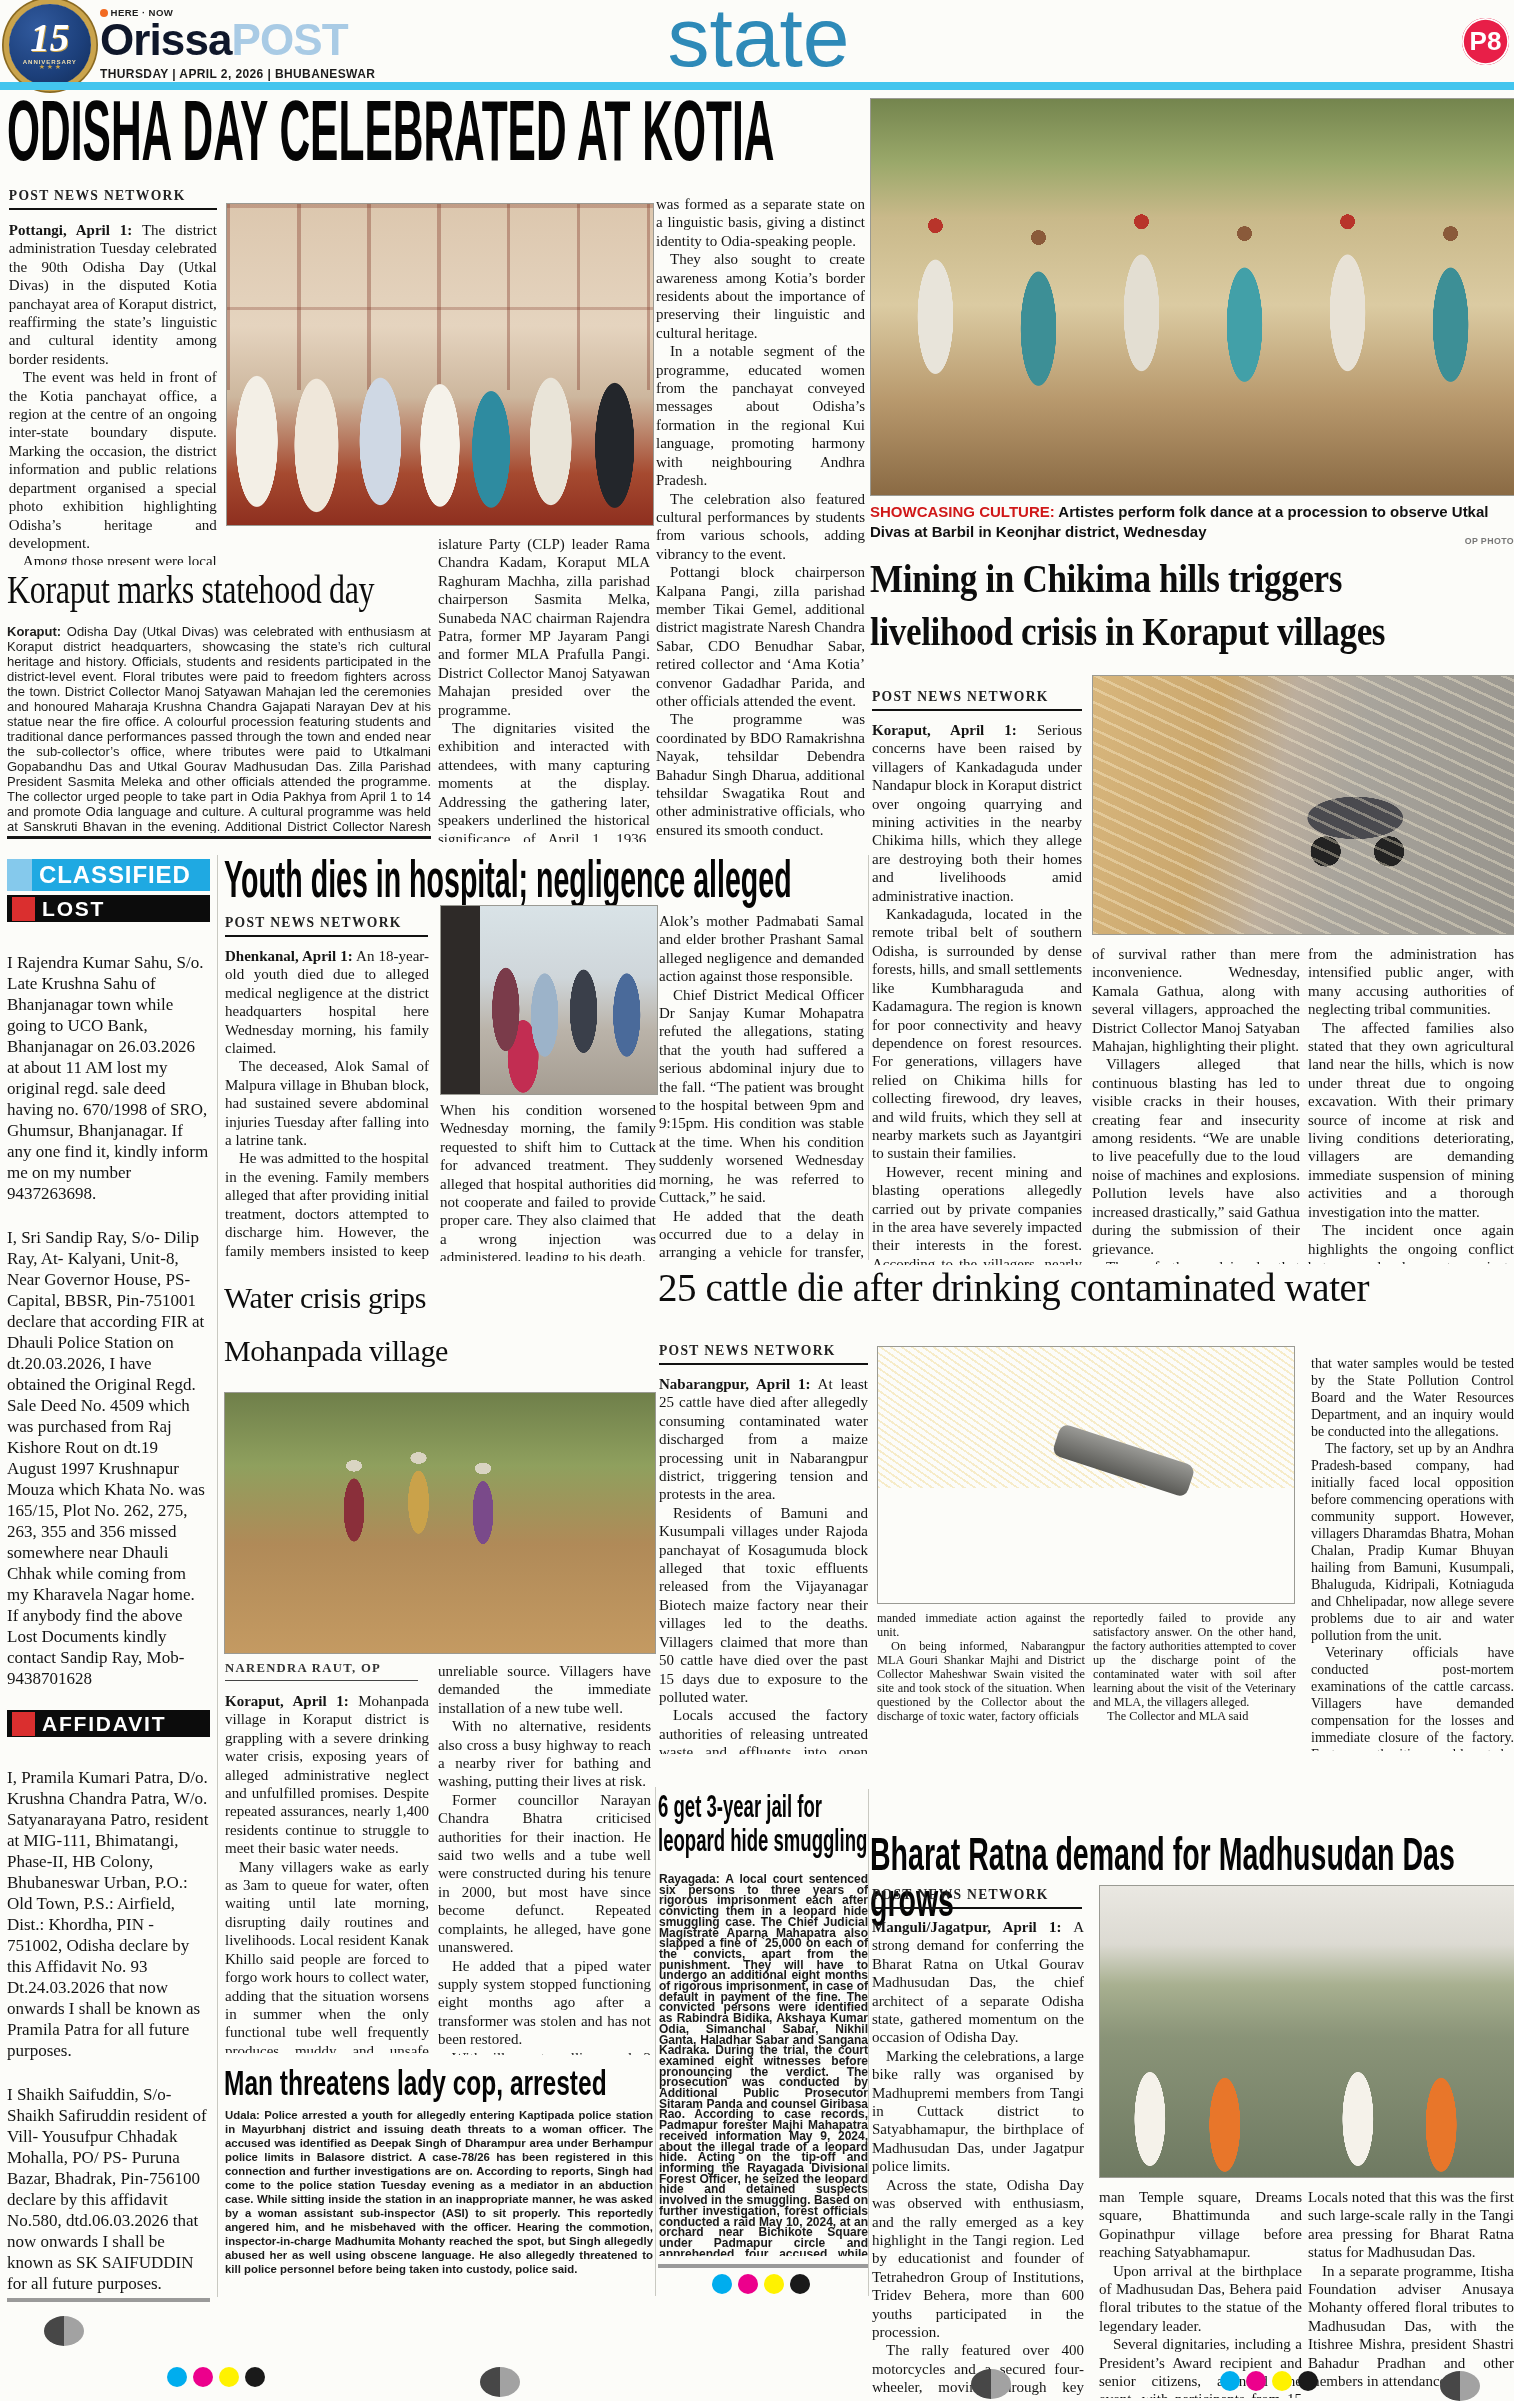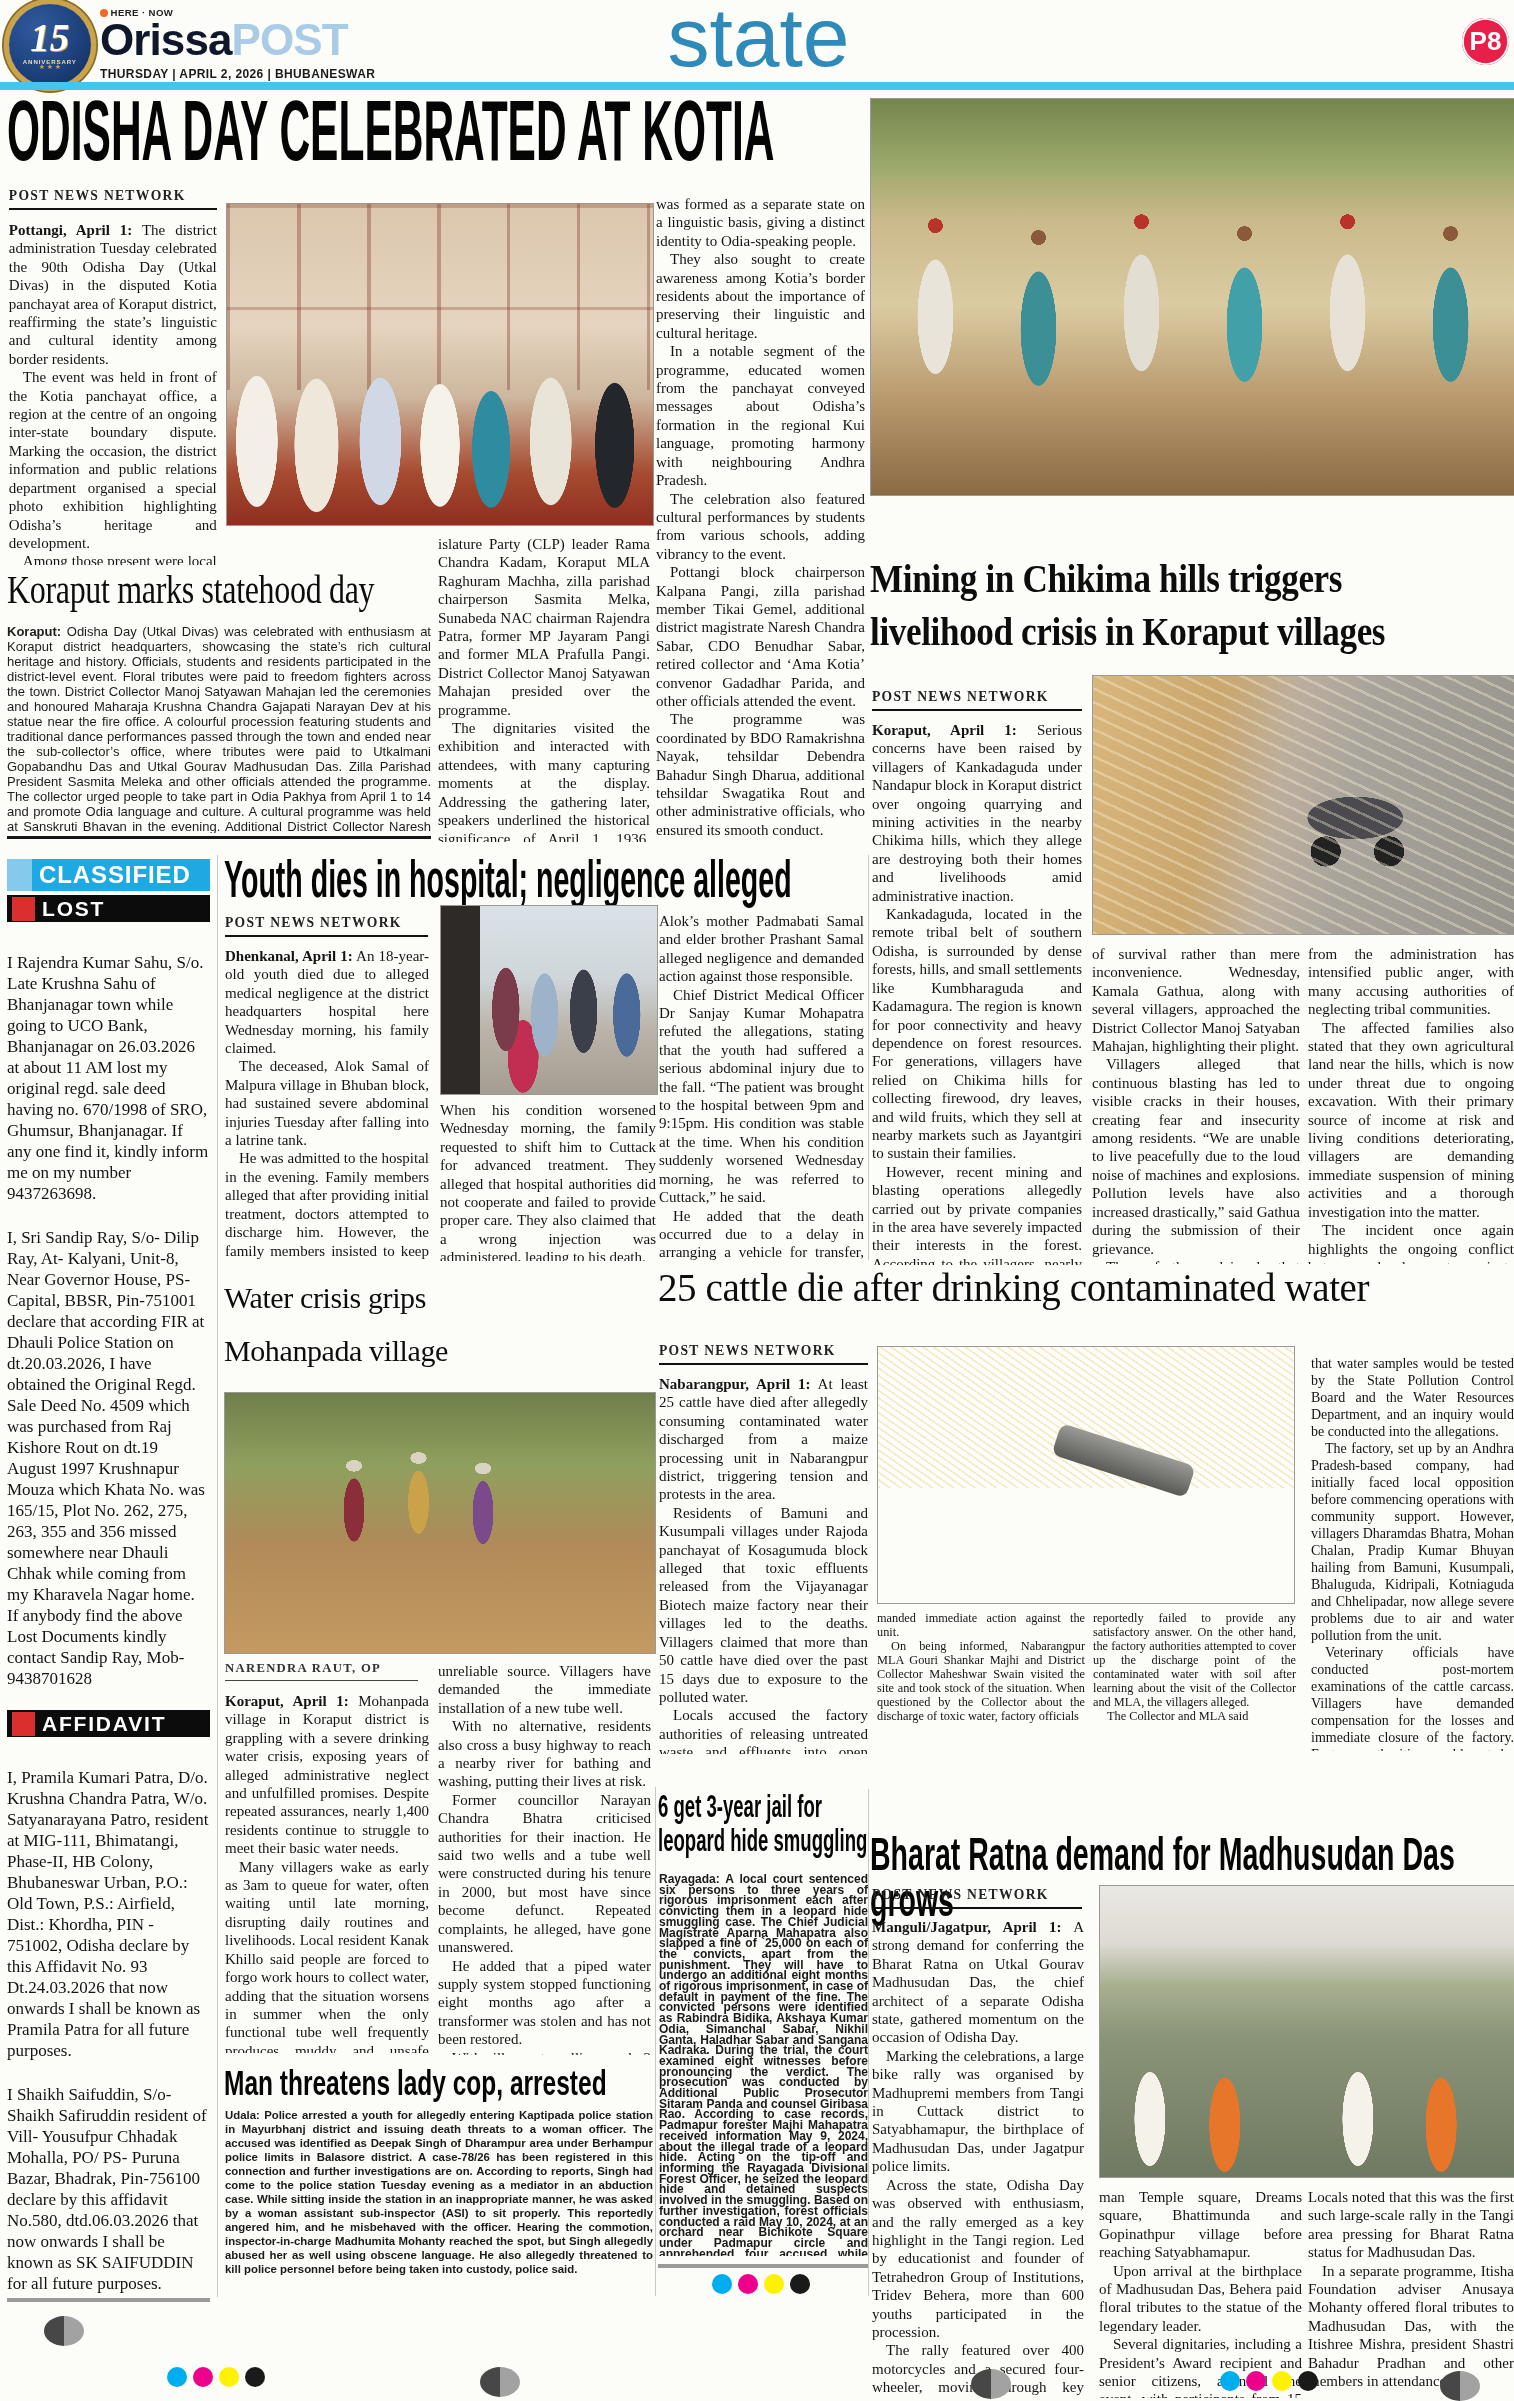--- a/index.html
+++ b/index.html
@@ -160,20 +160,25 @@
     <div class="paras"><p>was formed as a separate state on a linguistic basis, giving a distinct identity to Odia-speaking people.</p><p>They also sought to create awareness among Kotia’s border residents about the importance of preserving their linguistic and cultural heritage.</p><p>In a notable segment of the programme, educated women from the panchayat conveyed messages about Odisha’s formation in the regional Kui language, promoting harmony with neighbouring Andhra Pradesh.</p><p>The celebration also featured cultural performances by students from various schools, adding vibrancy to the event.</p><p>Pottangi block chairperson Kalpana Pangi, zilla parishad member Tikai Gemel, additional district magistrate Naresh Chandra Sabar, CDO Benudhar Sabar, retired collector and ‘Ama Kotia’ convenor Gadadhar Parida, and other officials attended the event.</p><p>The programme was coordinated by BDO Ramakrishna Nayak, tehsildar Debendra Bahadur Singh Dharua, additional tehsildar Swagatika Rout and other administrative officials, who ensured its smooth conduct.</p></div>
   </div>
 
   <div class="abs hl-serif" style="left:7px;top:568px;width:544px;font-size:40px;line-height:44px;transform:scaleX(.8)">Koraput marks statehood day</div>
   <div id="statehood-body" class="abs sansbody" style="left:7px;top:624px;width:424px;height:209px">
     <p><b>Koraput:</b> <span style="font-weight:normal">Odisha Day (Utkal Divas) was celebrated with enthusiasm at Koraput district headquarters, showcasing the state’s rich cultural heritage and history. Officials, students and residents participated in the district-level event. Floral tributes were paid to freedom fighters across the town. District Collector Manoj Satyawan Mahajan led the ceremonies and honoured Maharaja Krushna Chandra Gajapati Narayan Dev at his statue near the fire office. A colourful procession featuring students and traditional dance performances passed through the town and ended near the sub-collector’s office, where tributes were paid to Utkalmani Gopabandhu Das and Utkal Gourav Madhusudan Das. Zilla Parishad President Sasmita Meleka and other officials attended the programme. The collector urged people to take part in Odia Pakhya from April 1 to 14 and promote Odia language and culture. A cultural programme was held at Sanskruti Bhavan in the evening. Additional District Collector Naresh Chandra Sabar inaugurated the event. Speakers highlighted the significance of Odisha’s formation and called for collective efforts towards development.</span></p>
   </div>
   <div class="abs blackrule" style="left:7px;top:836px;width:424px;height:2.6px"></div>
 
   <div class="photo photo-showcase" style="left:870px;top:98px;width:644px;height:396px"></div>
+  <div class="abs caption" style="left:870px;top:502px;width:644px;height:44px">
+    <span class="lead-red">SHOWCASING CULTURE:</span>
+    <span>Artistes perform folk dance at a procession to observe Utkal Divas at Barbil in Keonjhar district, Wednesday</span>
+    <span class="photo-credit abs" style="right:0;bottom:0">OP PHOTO</span>
+  </div>
 
   <div class="abs hl-serif" style="left:870px;top:552px;width:728px;font-size:39px;line-height:53px;font-weight:bold;transform:scaleX(.9)">Mining in Chikima hills triggers
 livelihood crisis in Koraput villages</div>
   <div class="abs byline" style="left:872px;top:689px;width:210px">POST NEWS NETWORK</div>
   <div class="abs bodycol" style="left:872px;top:721px;width:210px;height:544px">
     <p class="lead"><b>Koraput, April 1:</b> <span>Serious concerns have been raised by villagers of Kankadaguda under Nandapur block in Koraput district over ongoing quarrying and mining activities in the nearby Chikima hills, which they allege are destroying both their homes and livelihoods amid administrative inaction.</span></p>
     <div class="paras"><p>Kankadaguda, located in the remote tribal belt of southern Odisha, is surrounded by dense forests, hills, and small settlements like Kumbharaguda and Kadamagura. The region is known for poor connectivity and heavy dependence on forest resources. For generations, villagers have relied on Chikima hills for collecting firewood, dry leaves, and wild fruits, which they sell at nearby markets such as Jayantgiri to sustain their families.</p><p>However, recent mining and blasting operations allegedly carried out by private companies in the area have severely impacted their interests in the forest. According to the villagers, nearly seven surrounding villages depend on these hills for their daily livelihood, making the issue one</p></div>
   </div>
   <div class="photo photo-mining" style="left:1092px;top:675px;width:423px;height:258px"></div>
   <div class="abs bodycol cont" style="left:1092px;top:945px;width:208px;height:319px">
@@ -230,21 +235,21 @@
   <div class="abs byline" style="left:659px;top:1343px;width:209px">POST NEWS NETWORK</div>
   <div class="abs bodycol" style="left:659px;top:1375px;width:209px;height:379px">
     <p class="lead"><b>Nabarangpur, April 1:</b> <span>At least 25 cattle have died after allegedly consuming contaminated water discharged from a maize processing unit in Nabarangpur district, triggering tension and protests in the area.</span></p>
     <div class="paras"><p>Residents of Bamuni and Kusumpali villages under Rajoda panchayat of Kosagumuda block alleged that toxic effluents released from the Vijayanagar Biotech maize factory near their villages led to the deaths. Villagers claimed that more than 50 cattle have died over the past 15 days due to exposure to the polluted water.</p><p>Locals accused the factory authorities of releasing untreated waste and effluents into open areas instead of storing them safely, leading to the incident. The situation turned tense as villagers de-</p></div>
   </div>
   <div class="photo photo-cattle" style="left:877px;top:1346px;width:416px;height:256px"></div>
   <div class="abs bodycol cont small14" style="left:877px;top:1611px;width:208px;height:140px">
     <div class="paras"><p>manded immediate action against the unit.</p><p>On being informed, Nabarangpur MLA Gouri Shankar Majhi and District Collector Maheshwar Swain visited the site and took stock of the situation. When questioned by the Collector about the discharge of toxic water, factory officials</p></div>
   </div>
   <div class="abs bodycol cont small14" style="left:1093px;top:1611px;width:203px;height:140px">
-    <div class="paras"><p>reportedly failed to provide any satisfactory answer. On the other hand, the factory authorities attempted to cover up the discharge point of the contaminated water with soil after learning about the visit of the Collector and MLA, the villagers alleged.</p><p>The Collector and MLA said</p></div>
+    <div class="paras"><p>reportedly failed to provide any satisfactory answer. On the other hand, the factory authorities attempted to cover up the discharge point of the contaminated water with soil after learning about the visit of the Veterinary and MLA, the villagers alleged.</p><p>The Collector and MLA said</p></div>
   </div>
   <div class="abs bodycol cont" style="left:1311px;top:1355px;width:203px;height:396px;font-size:14px;line-height:17px">
     <div class="paras"><p>that water samples would be tested by the State Pollution Control Board and the Water Resources Department, and an inquiry would be conducted into the allegations.</p><p>The factory, set up by an Andhra Pradesh-based company, had initially faced local opposition before commencing operations with community support. However, villagers Dharamdas Bhatra, Mohan Chalan, Pradip Kumar Bhuyan  hailing from Bamuni, Kusumpali, Bhaluguda, Kidripali, Kotniaguda and Chhelipadar, now allege severe problems due to air and water pollution from the unit.</p><p>Veterinary officials have conducted post-mortem examinations of the cattle carcass. Villagers have demanded compensation for the losses and immediate closure of the factory. Factory authorities could not be reached for comment.</p></div>
   </div>
 
   <div class="abs hl-black" style="left:658px;top:1789px;width:377px;font-size:32px;line-height:34px;transform:scaleX(.58)">6 get 3-year jail for
 leopard hide smuggling</div>
   <div id="leopard-body" class="abs sansbody" style="left:659px;top:1874px;width:209px;height:382px">
     <p><b>Rayagada:</b> <span>A local court sentenced six persons to three years of rigorous imprisonment each after convicting them in a leopard hide smuggling case. The Chief Judicial Magistrate Aparna Mahapatra also slapped a fine of `25,000 on each of the convicts, apart from the punishment. They will have to undergo an additional eight months of rigorous imprisonment, in case of default in payment of the fine. The convicted persons were identified as Rabindra Bidika, Akshaya Kumar Odia, Simanchal Sabar, Nikhil Ganta, Haladhar Sabar and Sangana Kadraka. During the trial, the court examined eight witnesses before pronouncing the verdict. The prosecution was conducted by Additional Public Prosecutor Sitaram Panda and counsel Giribasa Rao. According to case records, Padmapur forester Majhi Mahapatra received information May 9, 2024, about the illegal trade of a leopard hide. Acting on the tip-off and informing the Rayagada Divisional Forest Officer, he seized the leopard hide and detained suspects involved in the smuggling. Based on further investigation, forest officials conducted a raid May 10, 2024, at an orchard near Bichikote Square under Padmapur circle and apprehended four accused while they were allegedly negotiating for trade of the hide. They were arrested and later produced before the Gunupur SDJM court.</span></p>
   </div>

